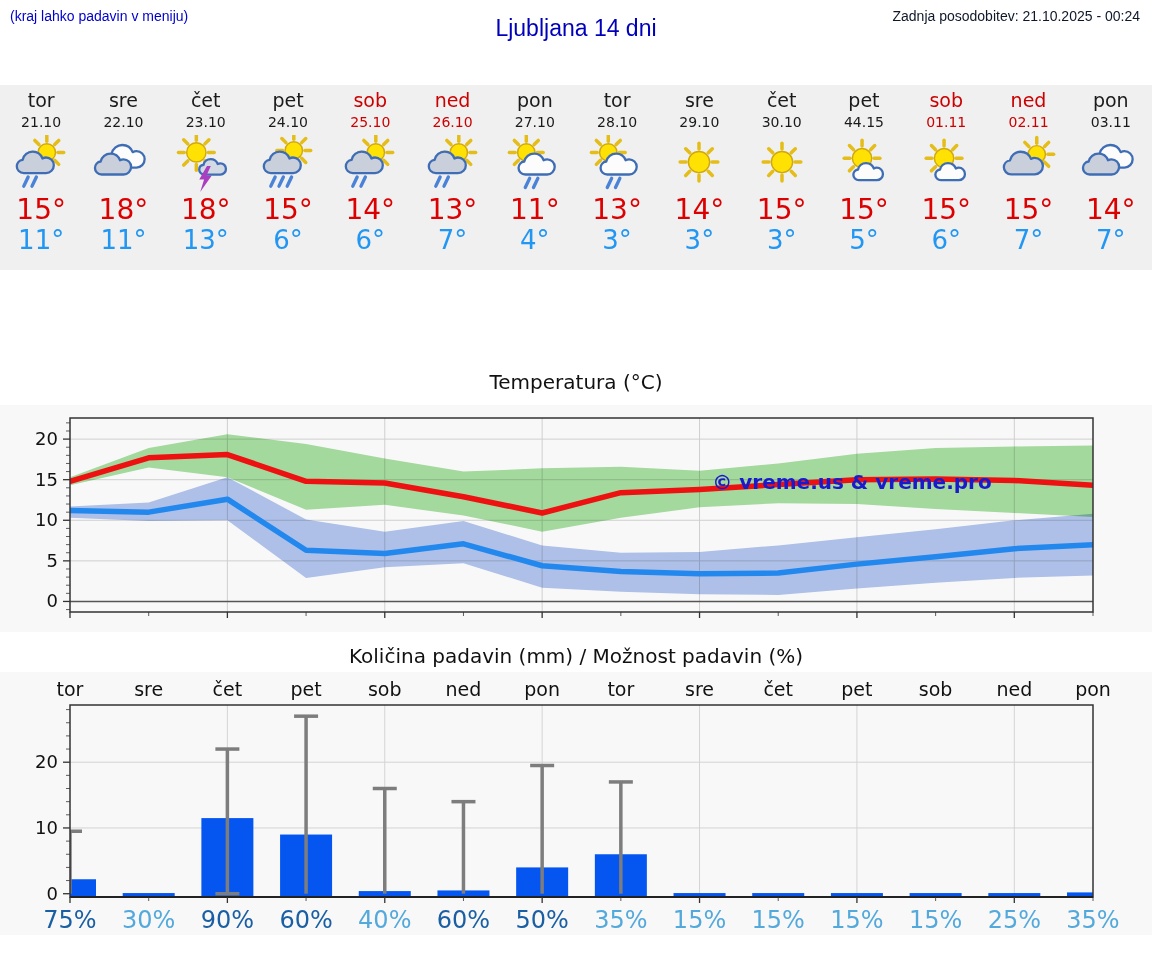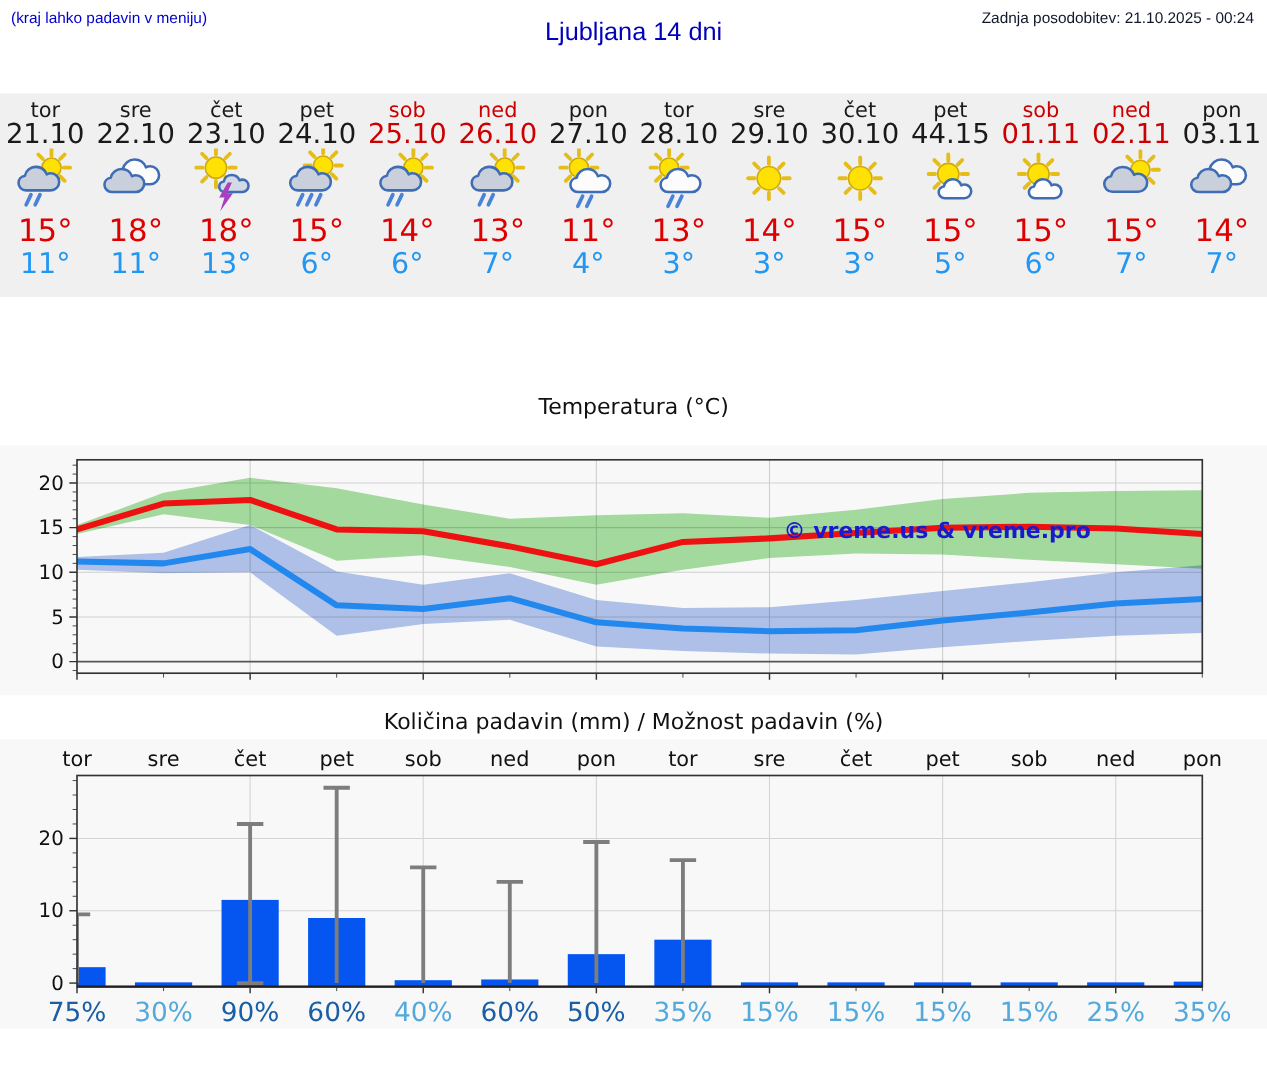--- a/index.html
+++ b/index.html
@@ -9,28 +9,28 @@
   
   #top-hint{left:10px;top:8px;font:14px "Liberation Sans",sans-serif;color:#0000cc;}
   #page-title{left:0;right:0;top:15px;text-align:center;
               font:23px "Liberation Sans",sans-serif;color:#0000bb;}
   #updated{right:12px;top:8px;font:14px "Liberation Sans",sans-serif;color:#0f172a;}
   
   #strip{left:0;top:85px;width:1152px;height:185px;background:#f0f0f0;
          display:flex;flex-direction:row;}
   .col{flex:1 1 0;text-align:center;}
   .dname{font-size:19px;color:#1a1a1a;margin-top:5px;line-height:21px;}
-  .ddate{font-size:25px;color:#1a1a1a;line-height:22px;}
+  .ddate{font-size:14px;color:#1a1a1a;line-height:22px;}
   .weekend{color:#cc0000;}
   .icon-svg{width:62px;height:58px;margin:2px auto 0 auto;display:block;}
   .tmax{font-size:28px;color:#dd0000;line-height:30px;margin-top:2px;}
   .tmin{font-size:26px;color:#2196f3;line-height:30px;}
   
   .chart-title{left:0;right:0;text-align:center;font-size:20px;color:#111;}
-  #temp-title{top:357px;}
+  #temp-title{top:370px;}
   #precip-title{top:644px;}
   .panel{left:0;width:1152px;background:#f8f8f8;}
   #temp-panel{top:405px;height:227px;}
   #precip-panel{top:672px;height:263px;}
   svg{display:block;}
   text{font-family:"DejaVu Sans",sans-serif;}
 </style>
 </head>
 <body>
 

